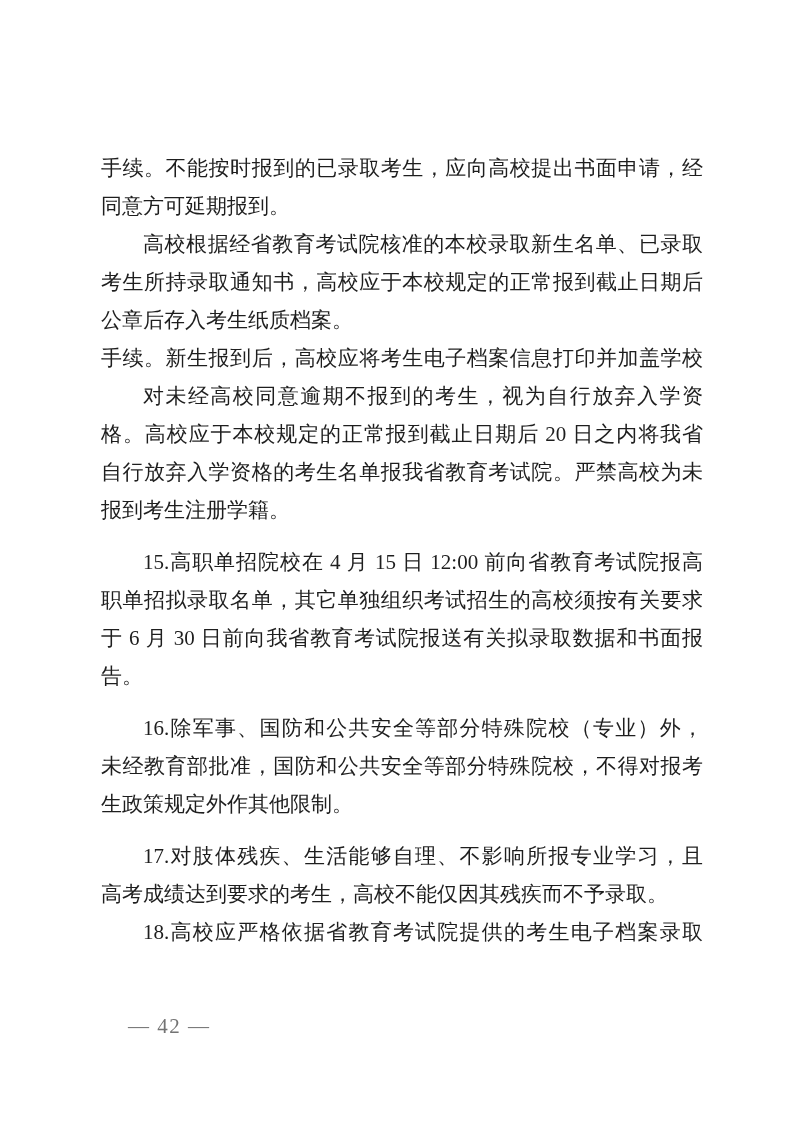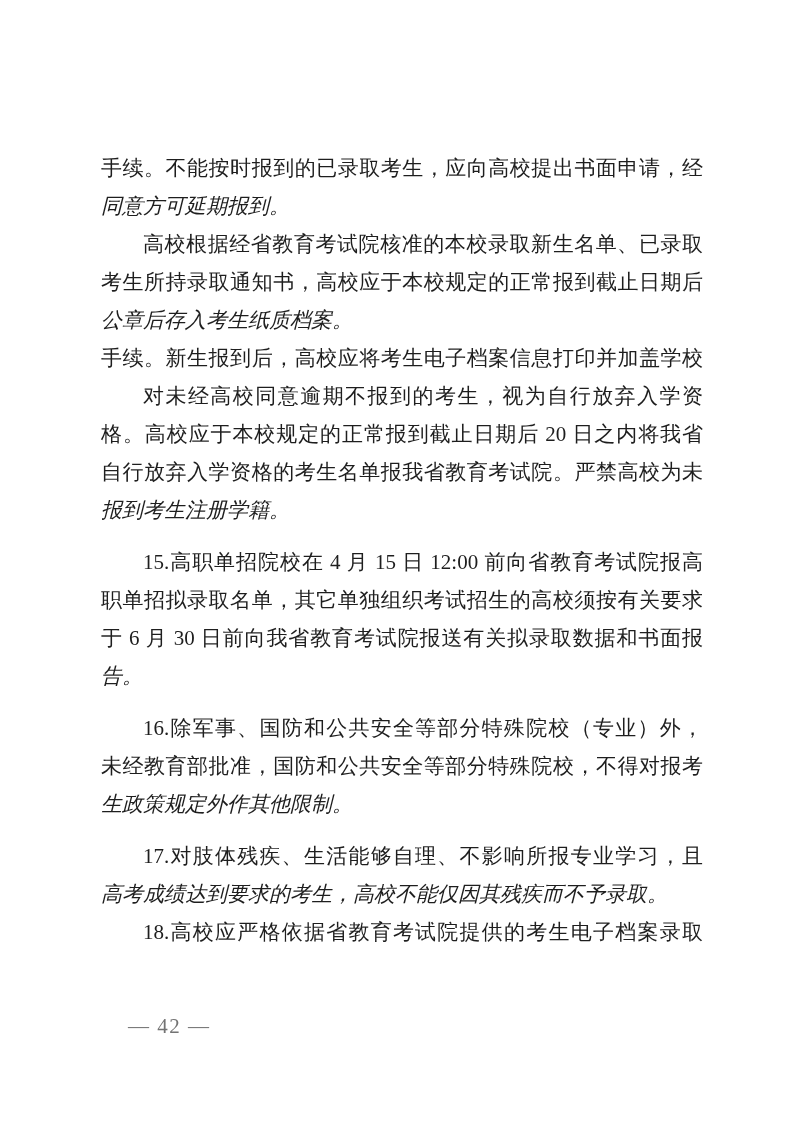--- a/index.html
+++ b/index.html
@@ -31,21 +31,20 @@
     margin-top: 14px;
   }
   .line {
     height: 38px;
     overflow: hidden;
     text-align: justify;
     text-align-last: justify;
   }
   .line--last {
     text-align-last: left;
-    font-style: italic;
   }
   .line--indent {
     text-indent: 2em;
   }
   .footer {
     position: absolute;
     left: 128px;
     top: 1013px;
     font-size: 21px;
     line-height: 26px;

